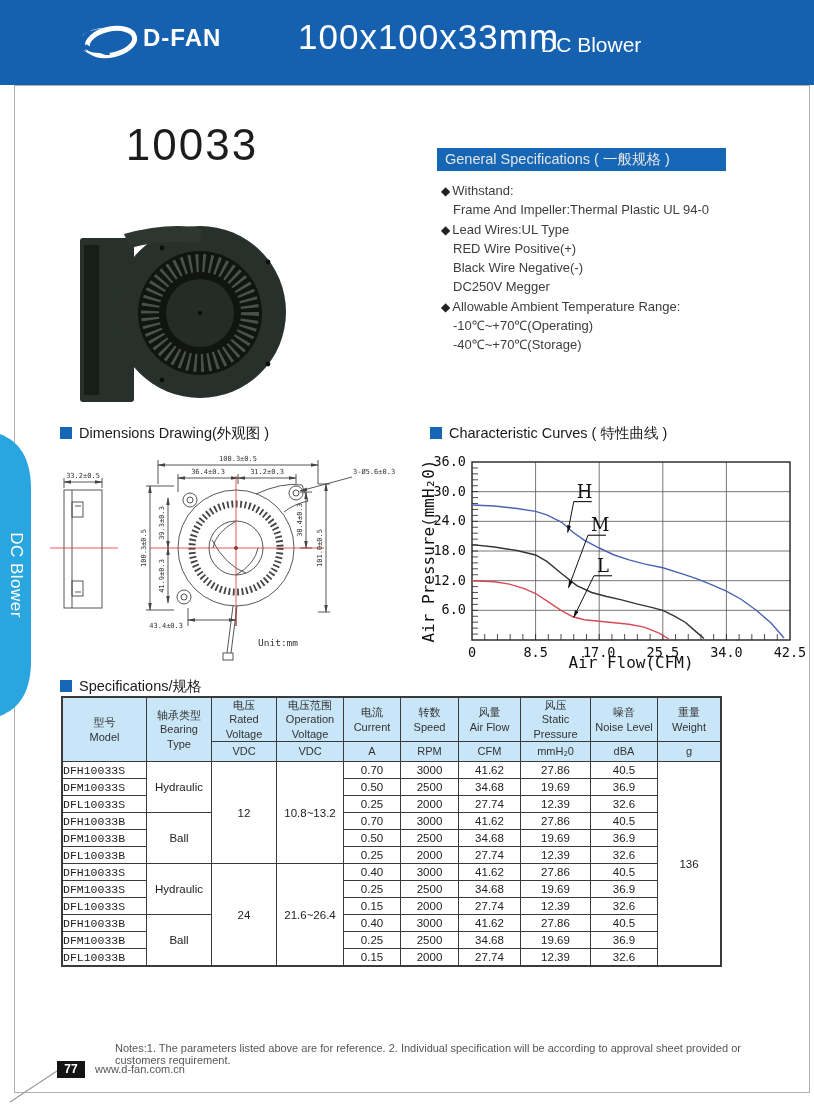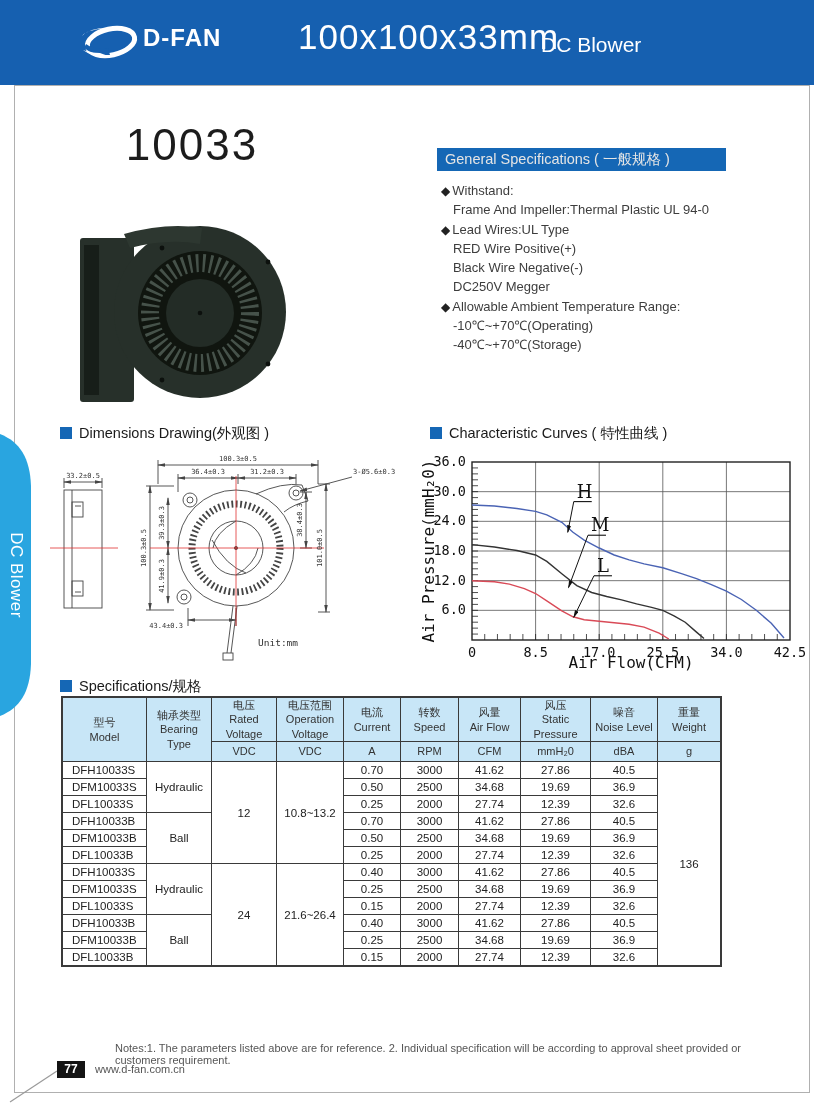--- a/index.html
+++ b/index.html
@@ -51,21 +51,21 @@
   .chart text.curve-label{font-family:"DejaVu Serif",serif;font-size:18px;fill:#111;}
 
   
   .spec-table{position:absolute;left:62px;top:697px;border-collapse:collapse;table-layout:fixed;width:658px;}
   .spec-table th,.spec-table td{border:1px solid #3a3a3a;text-align:center;font-weight:normal;color:#222;}
   .spec-table thead th{background:var(--table-header-bg,#c8e6f7);font-size:11px;line-height:1.3;color:#333;}
   .spec-table thead tr:first-child{height:44px;}
   .spec-table thead tr:last-child{height:20px;}
   .spec-table tbody tr{height:17px;}
   .spec-table tbody td{font-size:11.5px;}
-  .spec-table tbody td.model-cell{text-align:left;padding-left:9px;}
+  .spec-table tbody td.model-cell{text-align:left;font-family:Liberation Mono, monospace;}
   .spec-table{outline:1px solid #3a3a3a;}
 
   
   .notes{position:absolute;left:115px;top:1042px;width:660px;font-size:11px;color:#555;}
   .page-no{position:absolute;left:57px;top:1061px;width:28px;height:17px;background:#141414;color:#fff;
            font-size:12px;font-weight:bold;text-align:center;line-height:17px;}
   .website{position:absolute;left:95px;top:1063px;font-size:11px;color:#555;}
 
   
   .sidebar-tab{position:absolute;left:0;top:430px;width:42px;height:290px;}

